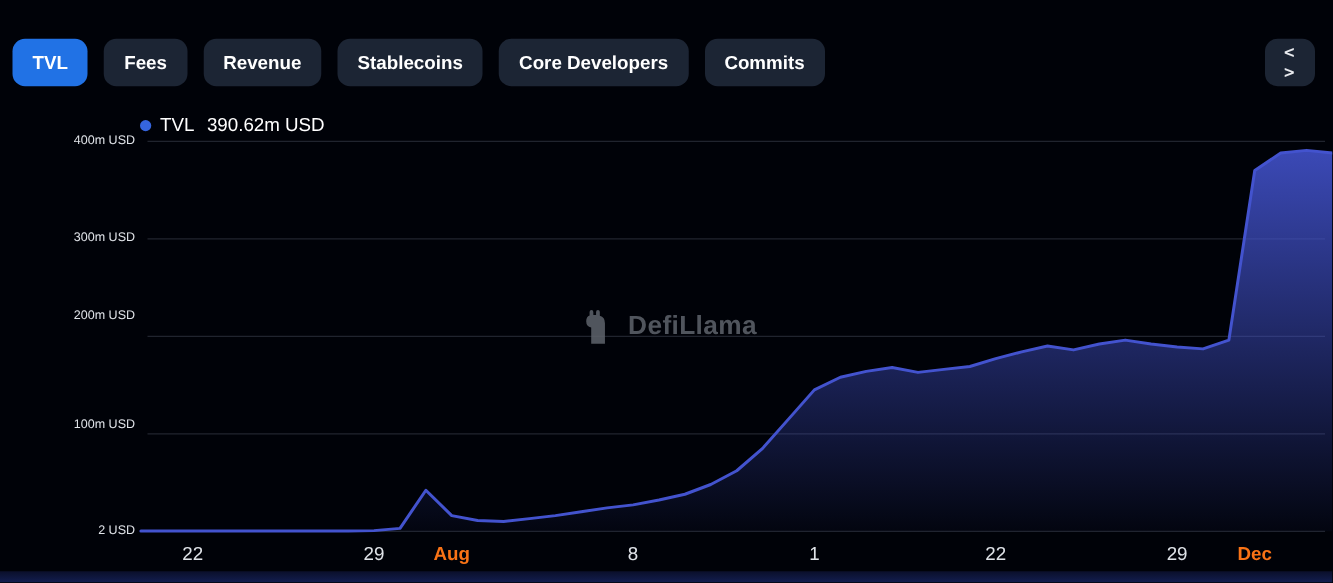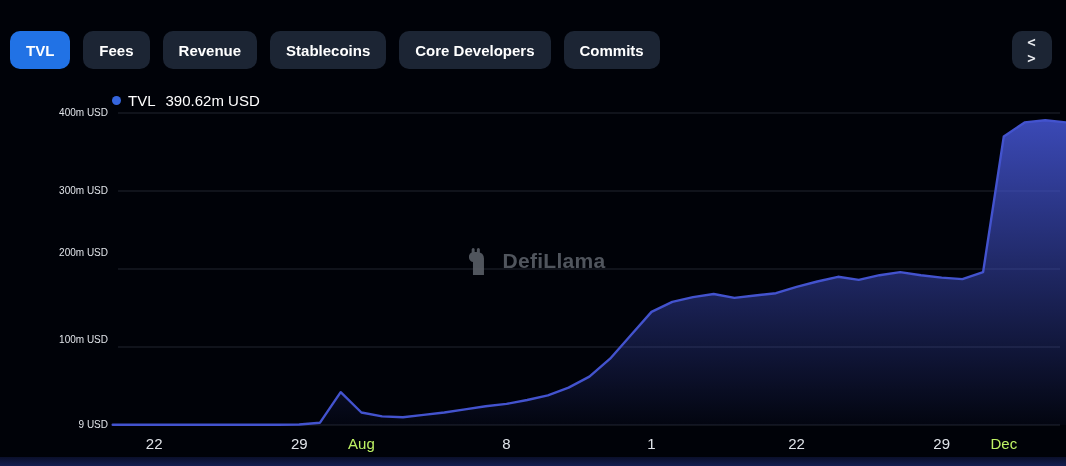--- a/index.html
+++ b/index.html
@@ -24,21 +24,21 @@
     display:flex;align-items:center;justify-content:center;cursor:pointer;}
   .embed-glyph{font-family:"DejaVu Sans Mono",monospace;font-size:14px;font-weight:700;letter-spacing:1px;}
 
   
   #chart-svg{position:absolute;left:0;top:0;width:1066px;height:466px;display:block;}
   #ylabels,#xlabels{position:absolute;inset:0;pointer-events:none;}
   .ylab{position:absolute;left:0;width:108px;text-align:right;
     color:var(--text,#dfe3e8);font-size:10px;line-height:18px;}
   .xlab{position:absolute;top:435px;transform:translateX(-50%);
     color:var(--text,#dfe3e8);font-size:15px;}
-  .xlab.bold{font-weight:400;color:#bef264;}
+  .xlab.bold{font-weight:700;color:#f97316;}
 
   
   .tooltip{position:absolute;left:112px;top:92px;color:#fff;pointer-events:none;}
   .tt-date{font-size:15px;margin-bottom:7px;}
   .tt-row{display:flex;align-items:center;gap:7px;font-size:15px;}
   .dot{width:9px;height:9px;border-radius:50%;background:var(--dot,#3565dd);flex:0 0 auto;}
   .tt-value{margin-left:3px;}
 
   
   .watermark{position:absolute;left:50%;top:243px;transform:translateX(-50%);
@@ -79,21 +79,21 @@
       <line x1="118" x2="1060" y1="425" y2="425" stroke="#20242e" stroke-width="1"></line>
       <line x1="118" x2="1060" y1="347" y2="347" stroke="#20242e" stroke-width="1"></line>
       <line x1="118" x2="1060" y1="269" y2="269" stroke="#20242e" stroke-width="1"></line>
       <line x1="118" x2="1060" y1="191" y2="191" stroke="#20242e" stroke-width="1"></line>
       <line x1="118" x2="1060" y1="113" y2="113" stroke="#20242e" stroke-width="1"></line>
       <path d="M112.7,424.7L133.4,424.7L154.2,424.7L174.9,424.7L195.6,424.7L216.3,424.7L237.1,424.7L257.8,424.7L278.5,424.7L299.2,424.5L320.0,422.7L340.7,392.2L361.4,412.5L382.1,416.4L402.9,417.2L423.6,414.9L444.3,412.5L465.0,409.4L485.7,406.3L506.5,403.9L527.2,400.0L547.9,395.4L568.6,387.6L589.4,376.6L610.1,358.7L630.8,335.3L651.5,311.9L672.3,301.8L693.0,297.1L713.7,294.0L734.4,297.9L755.1,295.5L775.9,293.2L796.6,286.9L817.3,281.5L838.0,276.8L858.8,279.9L879.5,275.2L900.2,272.1L920.9,275.2L941.7,277.6L962.4,279.1L983.1,272.1L1003.8,136.4L1024.6,122.4L1045.3,120.3L1066.0,122.4L1066.0,425L112.7,425Z" fill="url(#ag)"></path>
       <path d="M112.7,424.7L133.4,424.7L154.2,424.7L174.9,424.7L195.6,424.7L216.3,424.7L237.1,424.7L257.8,424.7L278.5,424.7L299.2,424.5L320.0,422.7L340.7,392.2L361.4,412.5L382.1,416.4L402.9,417.2L423.6,414.9L444.3,412.5L465.0,409.4L485.7,406.3L506.5,403.9L527.2,400.0L547.9,395.4L568.6,387.6L589.4,376.6L610.1,358.7L630.8,335.3L651.5,311.9L672.3,301.8L693.0,297.1L713.7,294.0L734.4,297.9L755.1,295.5L775.9,293.2L796.6,286.9L817.3,281.5L838.0,276.8L858.8,279.9L879.5,275.2L900.2,272.1L920.9,275.2L941.7,277.6L962.4,279.1L983.1,272.1L1003.8,136.4L1024.6,122.4L1045.3,120.3L1066.0,122.4" fill="none" stroke="#4353ce" stroke-width="2.4" stroke-linejoin="round" stroke-linecap="round"></path>
     </svg>
 
   <div id="ylabels">
-      <div class="ylab" style="top: 416px;">9 USD</div>
+      <div class="ylab" style="top: 416px;">2 USD</div>
       <div class="ylab" style="top: 318px; margin-top: 13px;">100m USD</div>
       <div class="ylab" style="top: 244px;">200m USD</div>
       <div class="ylab" style="top: 182px;">300m USD</div>
       <div class="ylab" style="top: 104px;">400m USD</div>
     </div>
   <div id="xlabels">
       <div class="xlab" style="left: 154.17px;">22</div>
       <div class="xlab" style="left: 299.234px;">29</div>
       <div class="xlab bold" style="left: 361.404px;">Aug</div>
       <div class="xlab" style="left: 506.468px;">8</div>

